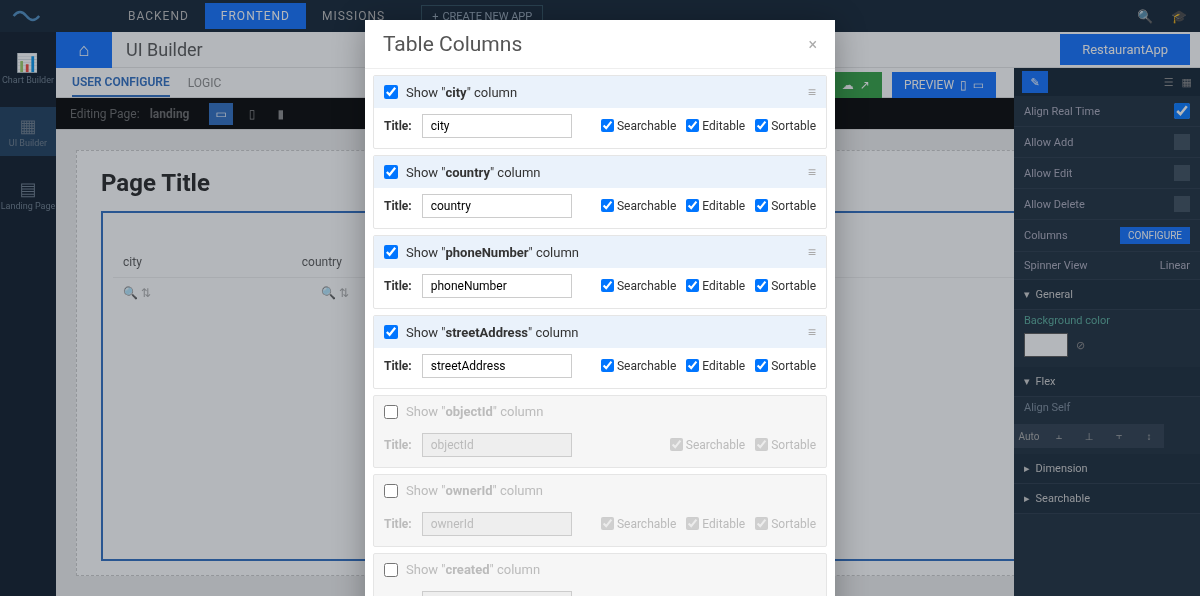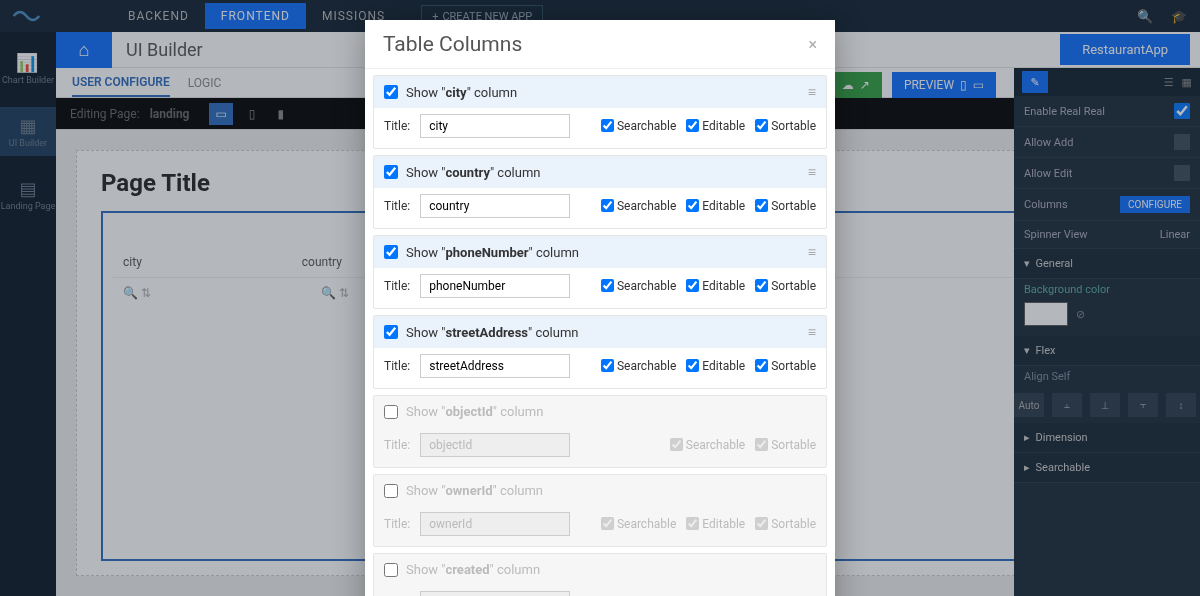--- a/index.html
+++ b/index.html
@@ -49,39 +49,39 @@
 .right-panel{position:absolute;right:0;top:68px;width:186px;height:528px;background:#1a2a3a;color:#aab;font-size:11px;overflow:hidden}
 .rp-tabs{height:28px;background:#0f1f2f;display:flex;align-items:center;padding:0 8px}
 .rp-tab{width:26px;height:22px;display:flex;align-items:center;justify-content:center;color:#888}
 .rp-tab.active{background:#0d6efd;color:#fff}
 .rp-ham{margin-left:auto;color:#888}
 .rp-row{display:flex;align-items:center;justify-content:space-between;padding:7px 10px;border-bottom:1px solid #253545}
 .rp-chk{width:16px;height:16px;background:#3a4a5a}
 .rp-btn{background:#0d6efd;color:#fff;padding:3px 8px;font-size:10px;border:none}
 .rp-sec{padding:8px 10px;background:#152535;border-bottom:1px solid #253545;color:#ccc;display:flex;align-items:center;gap:6px}
 .rp-color{width:44px;height:24px;background:#fff;border:1px solid #555;margin:6px 0}
-.rp-align{display:flex;gap:8px;padding:6px 0}
+.rp-align{display:flex;padding:6px 0}
 .rp-ab{width:30px;height:24px;background:#2a3a4a;display:flex;align-items:center;justify-content:center;color:#aaa;font-size:10px}
 
 .overlay{position:absolute;inset:0;background:rgba(40,50,60,.35);z-index:50}
 .modal{position:absolute;left:365px;top:20px;width:470px;background:#fff;z-index:60;box-shadow:0 4px 30px rgba(0,0,0,.3)}
 .m-head{padding:12px 18px;border-bottom:1px solid #eee;display:flex;align-items:center}
 .m-title{font-size:21px;color:#555}
 .m-close{margin-left:auto;color:#aaa;font-size:16px;cursor:pointer}
 .m-body{padding:6px 8px;max-height:560px;overflow:auto}
 .col-block{border:1px solid #e5e5e5;border-radius:2px;margin-bottom:6px;background:#fff}
 .col-block.off{background:#f6f6f6;color:#bbb}
 .col-row1{display:flex;align-items:center;padding:8px 10px;gap:8px;font-size:13px}
 .col-chk{width:14px;height:14px}
 .col-label{color:#333}
 .col-block.off .col-label{color:#bbb}
 .col-label b{font-weight:700}
 .col-drag{margin-left:auto;color:#aaa;font-size:14px}
 .col-row2{display:flex;align-items:center;padding:6px 10px 10px;gap:10px;font-size:12px}
-.col-tlabel{color:#333;font-weight:400}
+.col-tlabel{color:#333;font-weight:700}
 .col-block.off .col-tlabel{color:#bbb}
 .col-input{width:150px;padding:4px 8px;border:1px solid #ccc;font-size:12px}
 .col-block.off .col-input{background:#eee;color:#bbb}
 .opts{display:flex;gap:10px;margin-left:auto}
 .opt{display:flex;align-items:flex-start;gap:3px;color:#333;font-size:12px}
 .col-block.off .opt{color:#bbb}
 .ochk{width:13px;height:13px}
 .hlrow{background:#eaf2fb}
 </style>
 </head>
@@ -196,29 +196,33 @@
   </div>
 </div>
 
 <div class="right-panel">
   <div class="rp-tabs">
     <div class="rp-tab active">✎</div>
     <div class="rp-ham">☰</div>
     <div class="rp-ham" style="margin-left:8px">▦</div>
   </div>
   <div class="rp-row">
-      <span>Enable Real Real</span>
+      <span>Align Real Time</span>
       <input type="checkbox" checked="" class="rp-chk" style="">
     </div>
   <div class="rp-row">
       <span>Allow Add</span>
       <div class="rp-chk"></div>
     </div>
   <div class="rp-row">
       <span>Allow Edit</span>
+      <div class="rp-chk"></div>
+    </div>
+  <div class="rp-row">
+      <span>Allow Delete</span>
       <div class="rp-chk"></div>
     </div>
   <div class="rp-row">
       <span>Columns</span>
       <button class="rp-btn">CONFIGURE</button>
     </div>
   <div class="rp-row">
       <span>Spinner View</span>
       <span>Linear</span>
     </div>

